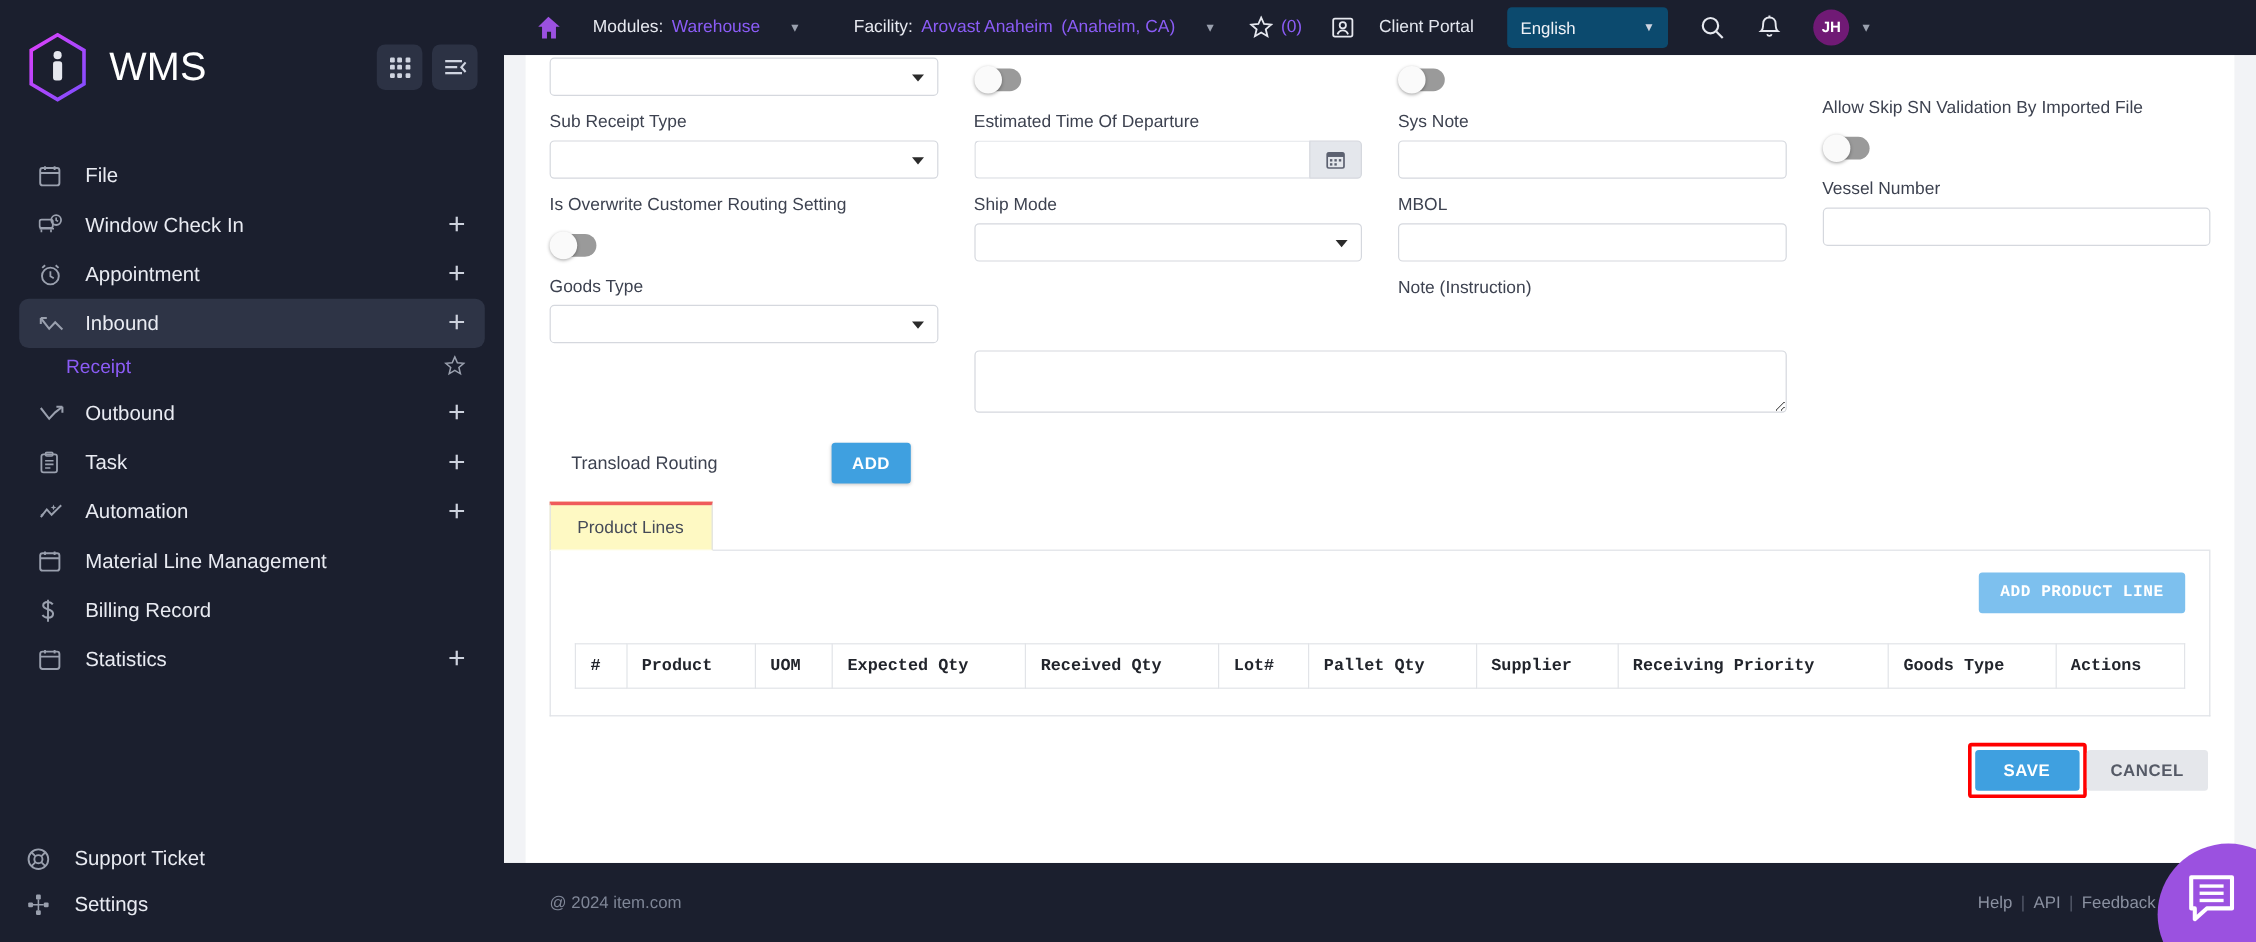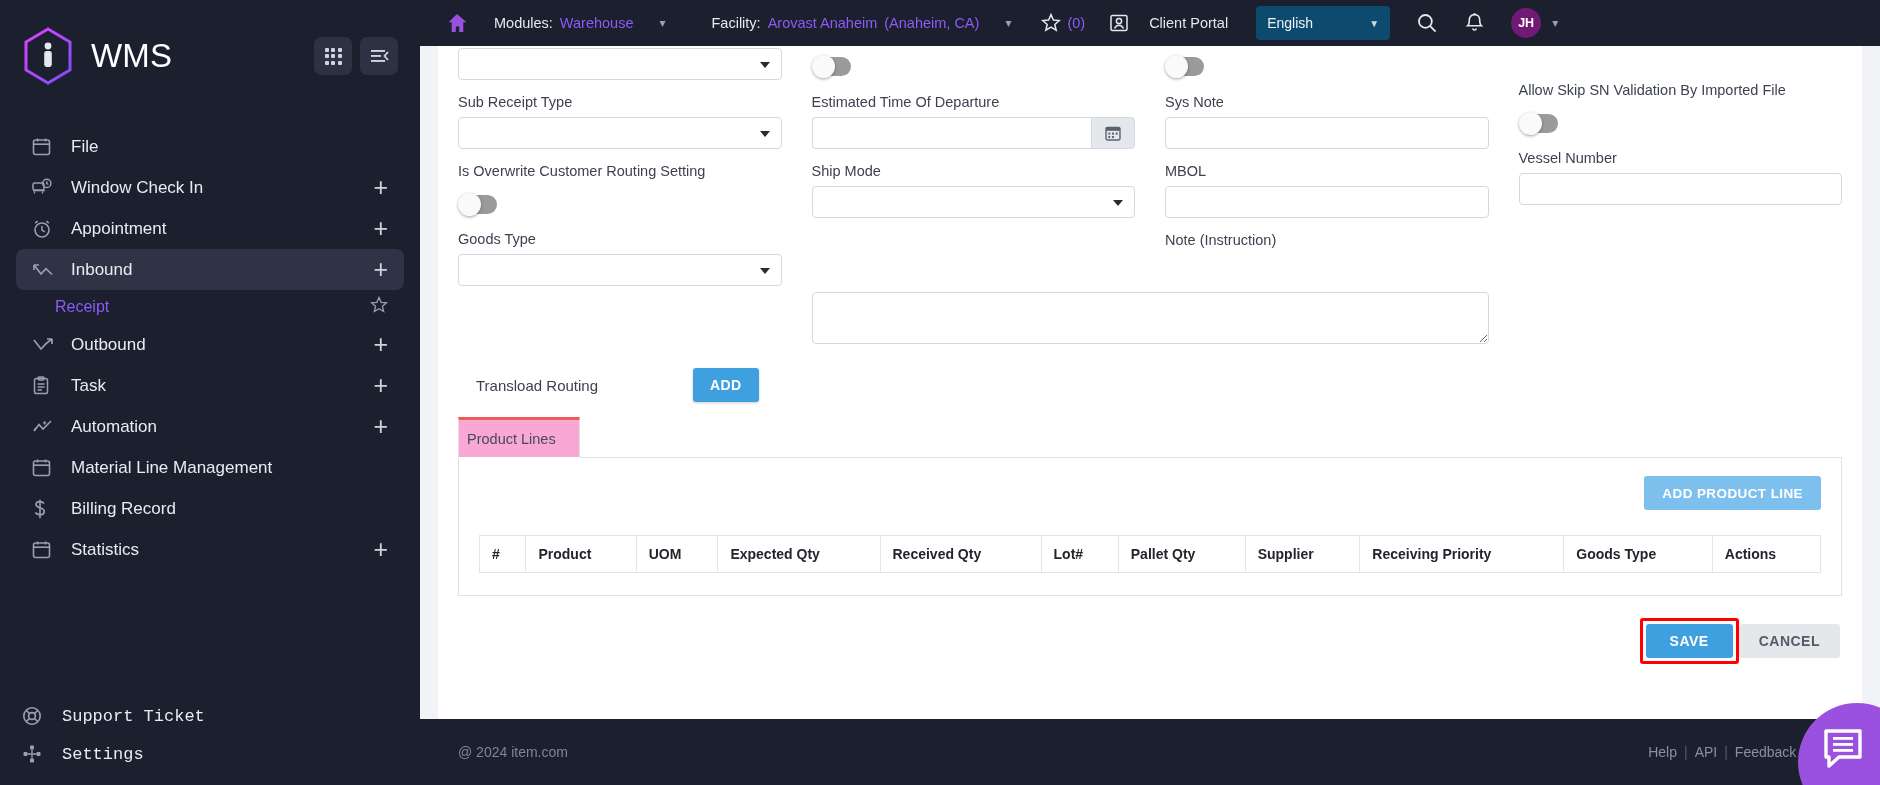--- a/index.html
+++ b/index.html
@@ -52,21 +52,21 @@
   .sub-item {
     display: flex; align-items: center;
     height: 34px; margin: 0 16px; padding: 0 16px 0 39px;
     cursor: pointer;
   }
   .sub-label { font-size: 16px; color: #8b5cf6; flex: 1; }
   .star-ico { color: #9aa0ae; font-size: 18px; }
 
   .nav-bottom { position: absolute; bottom: 12px; left: 0; right: 0; }
   .nav-bottom .nav-item { height: 38px; margin: 0 16px; padding: 0 6px; }
-  .nav-bottom .nav-label { font-size: 17px; margin-left: 14px; font-family: Liberation Mono, monospace; }
+  .nav-bottom .nav-label { font-size: 17px; margin-left: 14px; }
 
   
   .main { flex: 1; height: 785px; position: relative; background: #ffffff; display: flex; flex-direction: column; }
 
   .topbar {
     height: 46px; background: #1b1f2e; display: flex; align-items: center;
     padding: 0 18px 0 0; color: #e3e6ee; flex: 0 0 46px;
   }
   .home-ico { width: 74px; display: flex; justify-content: center; align-items: center; cursor: pointer; }
   .tb-group { display: flex; align-items: center; font-size: 14.5px; white-space: nowrap; }
@@ -150,25 +150,25 @@
     margin-left: 95px; background: #3fa0e0; color: #fff; border: none; border-radius: 3px;
     font-size: 14px; font-weight: 700; letter-spacing: .4px;
     height: 34px; padding: 0 17px; cursor: pointer; font-family: inherit;
     box-shadow: 0 1px 3px rgba(0,0,0,.2);
   }
 
   
   .tabs-wrap { margin-top: 15px; }
   .tabs { display: flex; border-bottom: 1px solid #dfe1e6; }
   .tab {
-    padding: 11px 23px 10px 8px; font-size: 14.5px; color: #454a58;
+    padding: 11px 23px 10px 22px; font-size: 14.5px; color: #454a58;
     border: 1px solid #dfe1e6; border-bottom: 1px solid #fff;
-    border-top: 3px solid #ef5b5b; background: #f9a8d4; margin-bottom: -1px; cursor: pointer;
-  }
-  .panel { border: 1px solid #dfe1e6; border-top: none; padding: 18px 20px 22px 20px; }
+    border-top: 3px solid #ef5b5b; background: #fef9c3; margin-bottom: -1px; cursor: pointer;
+  }
+  .panel { border: 1px solid #dfe1e6; border-top: none; padding: 18px 20px 22px 20px; font-family: Liberation Mono, monospace; }
   .panel-actions { display: flex; justify-content: flex-end; }
   .btn-addline {
     background: #7dc0ee; color: #fff; border: none; border-radius: 3px;
     font-size: 13.5px; font-weight: 700; letter-spacing: .4px;
     height: 34px; padding: 0 18px; cursor: pointer; font-family: inherit;
   }
   table.lines { width: 100%; border-collapse: collapse; margin-top: 25px; }
   table.lines th {
     border: 1px solid #e2e4e8; font-size: 14px; color: #22252c;
     font-weight: 700; text-align: left; padding: 10px 12px; white-space: nowrap;

